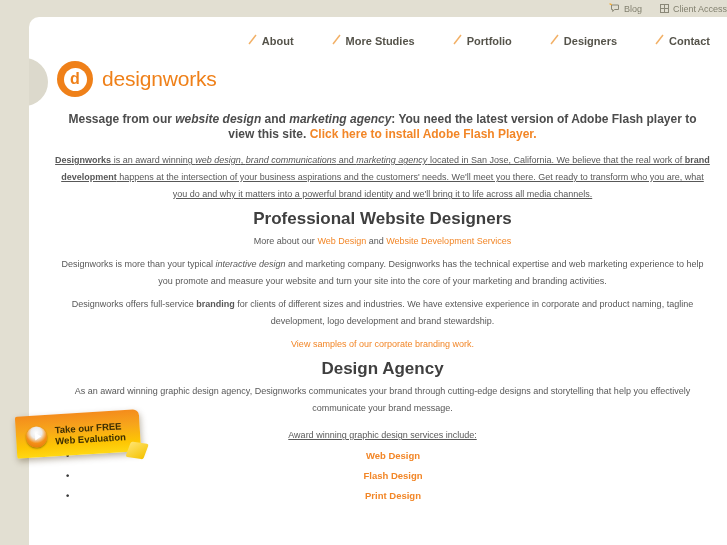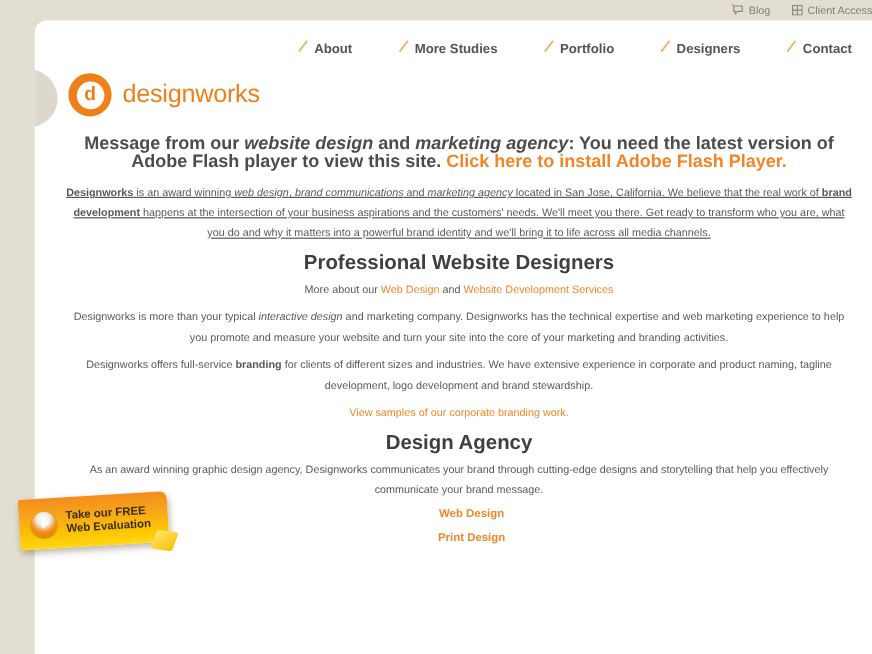--- a/index.html
+++ b/index.html
@@ -57,21 +57,21 @@
   }
   .logo-mark-inner {
     width: 23px; height: 23px; border-radius: 50%;
     background: #ffffff; display: flex; align-items: center; justify-content: center;
   }
   .logo-letter { color: #ef8019; font-weight: bold; font-size: 16px; line-height: 16px; }
   .logo-wordmark { font-size: 21px; color: #ef8019; letter-spacing: -0.2px; }
 
   
   .flash-message {
-    margin-top: 15px; font-size: 15px; font-weight: bold;
+    margin-top: 15px; font-size: 12px; font-weight: bold;
     color: #4c4c4c; line-height: 15px;
   }
   h1.page-h1 { margin-top: 8px; font-size: 15px; line-height: 18px; color: #3f3f3f; font-weight: bold; }
   h2.page-h2 { font-size: 17px; line-height: 16px; color: #3f3f3f; font-weight: bold; }
   .body-text { font-size: 9px; line-height: 17px; color: #585858; }
 
   .mt6  { margin-top: 6px; }
   .mt8  { margin-top: 8px; }
   .mt10 { margin-top: 10px; text-decoration: underline; }
 
@@ -202,22 +202,24 @@
   <h2 class="page-h2 mt8">Professional Website Designers</h2>
   <p class="body-text mt6"><span class="seg-plain">More about our </span><span class="seg-link">Web Design</span><span class="seg-plain"> and </span><span class="seg-link">Website Development Services</span></p>
   <p class="body-text mt6"><span class="seg-plain">Designworks is more than your typical </span><span class="seg-i">interactive design</span><span class="seg-plain"> and marketing company. Designworks has the technical expertise and web marketing experience to help you promote and measure your website and turn your site into the core of your marketing and branding activities.</span></p>
 
   <p class="body-text mt6"><span class="seg-plain">Designworks offers full-service </span><span class="seg-b">branding</span><span class="seg-plain"> for clients of different sizes and industries. We have extensive experience in corporate and product naming, tagline development, logo development and brand stewardship.</span></p>
   <p class="body-text mt6 link-line">View samples of our corporate branding work.</p>
 
   <h2 class="page-h2 mt8">Design Agency</h2>
   <p class="body-text mt6"><span class="seg-plain">As an award winning graphic design agency, Designworks communicates your brand through cutting-edge designs and storytelling that help you effectively communicate your brand message.</span></p>
 
+  <p class="body-text mt10">Award winning graphic design services include:</p>
   <ul class="services-list">
     <li><span>Web Design</span></li>
+    <li><span>Flash Design</span></li>
     <li><span>Print Design</span></li>
   </ul>
 </div>
 
 <div class="ribbon">
   <div class="ribbon-fold"></div>
   <div class="ribbon-play">
     <div class="ribbon-play-triangle"></div>
   </div>
   <div class="ribbon-text">

